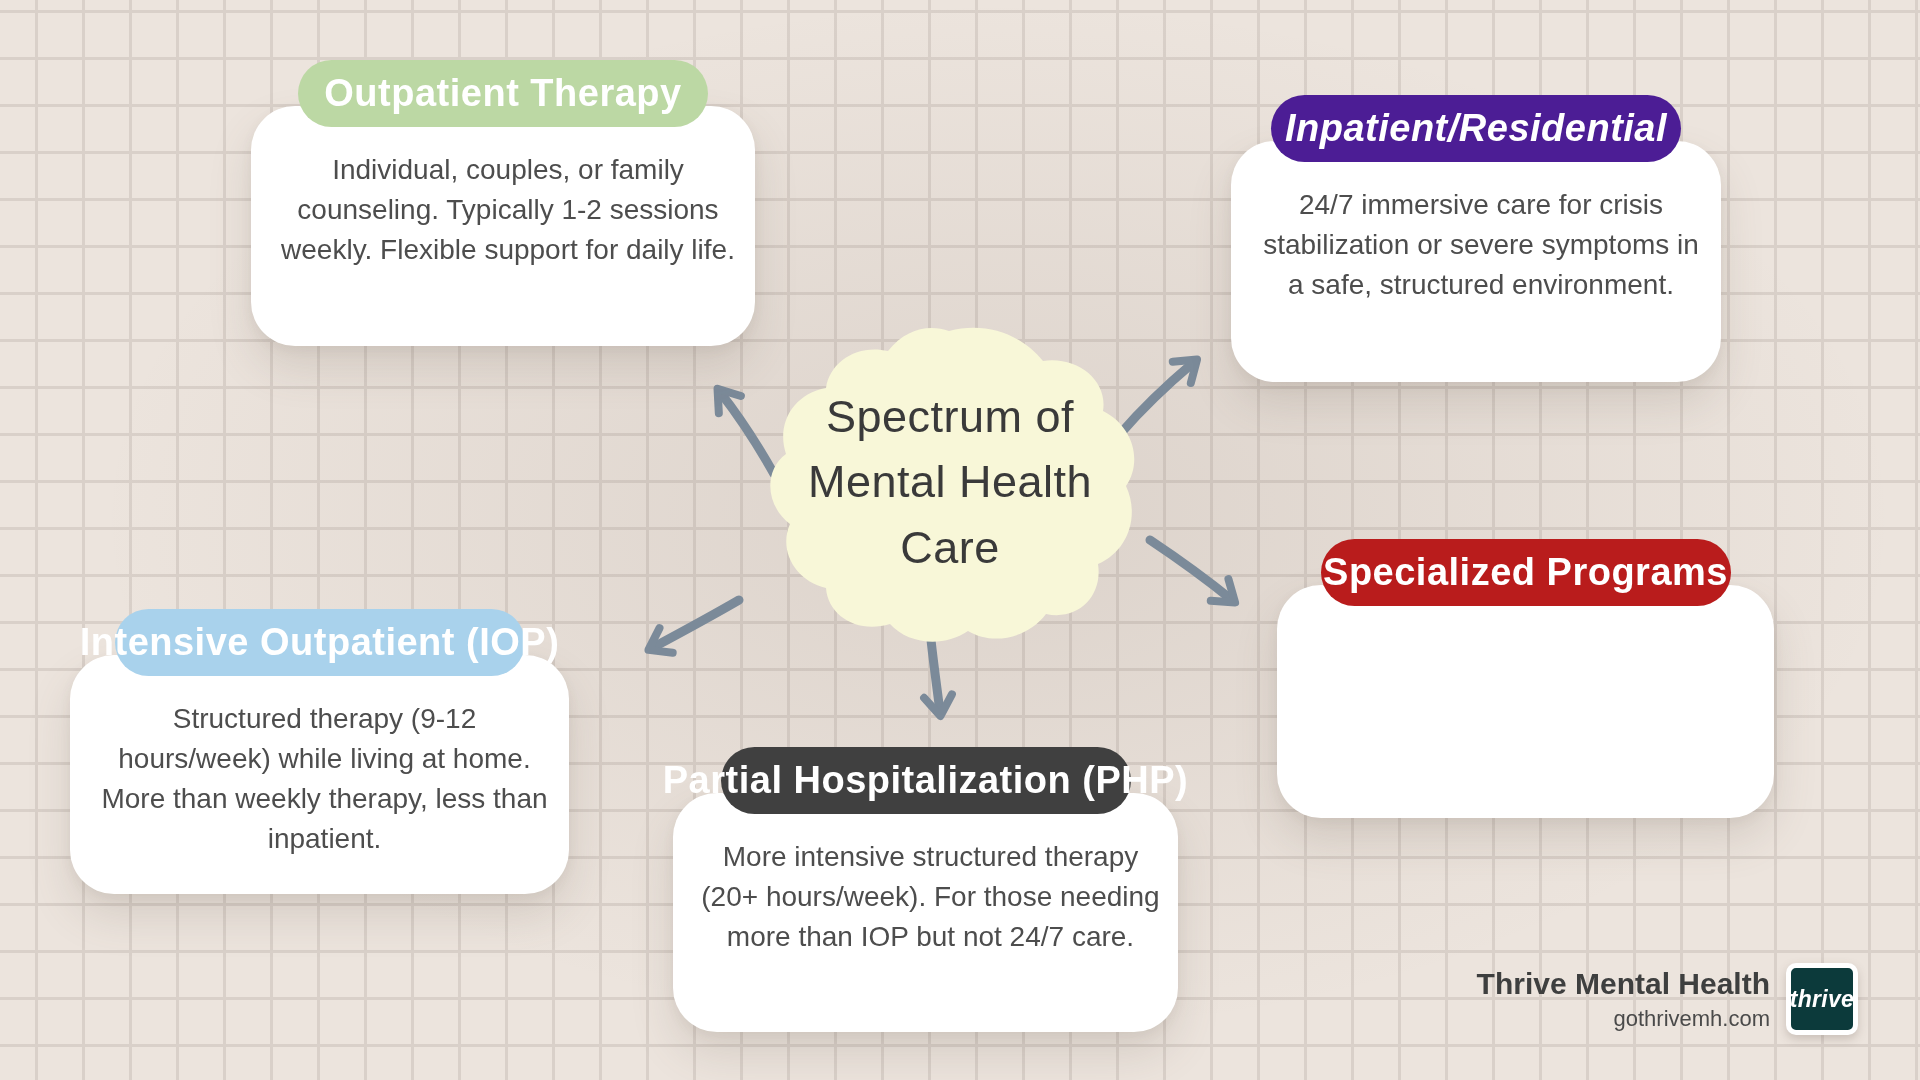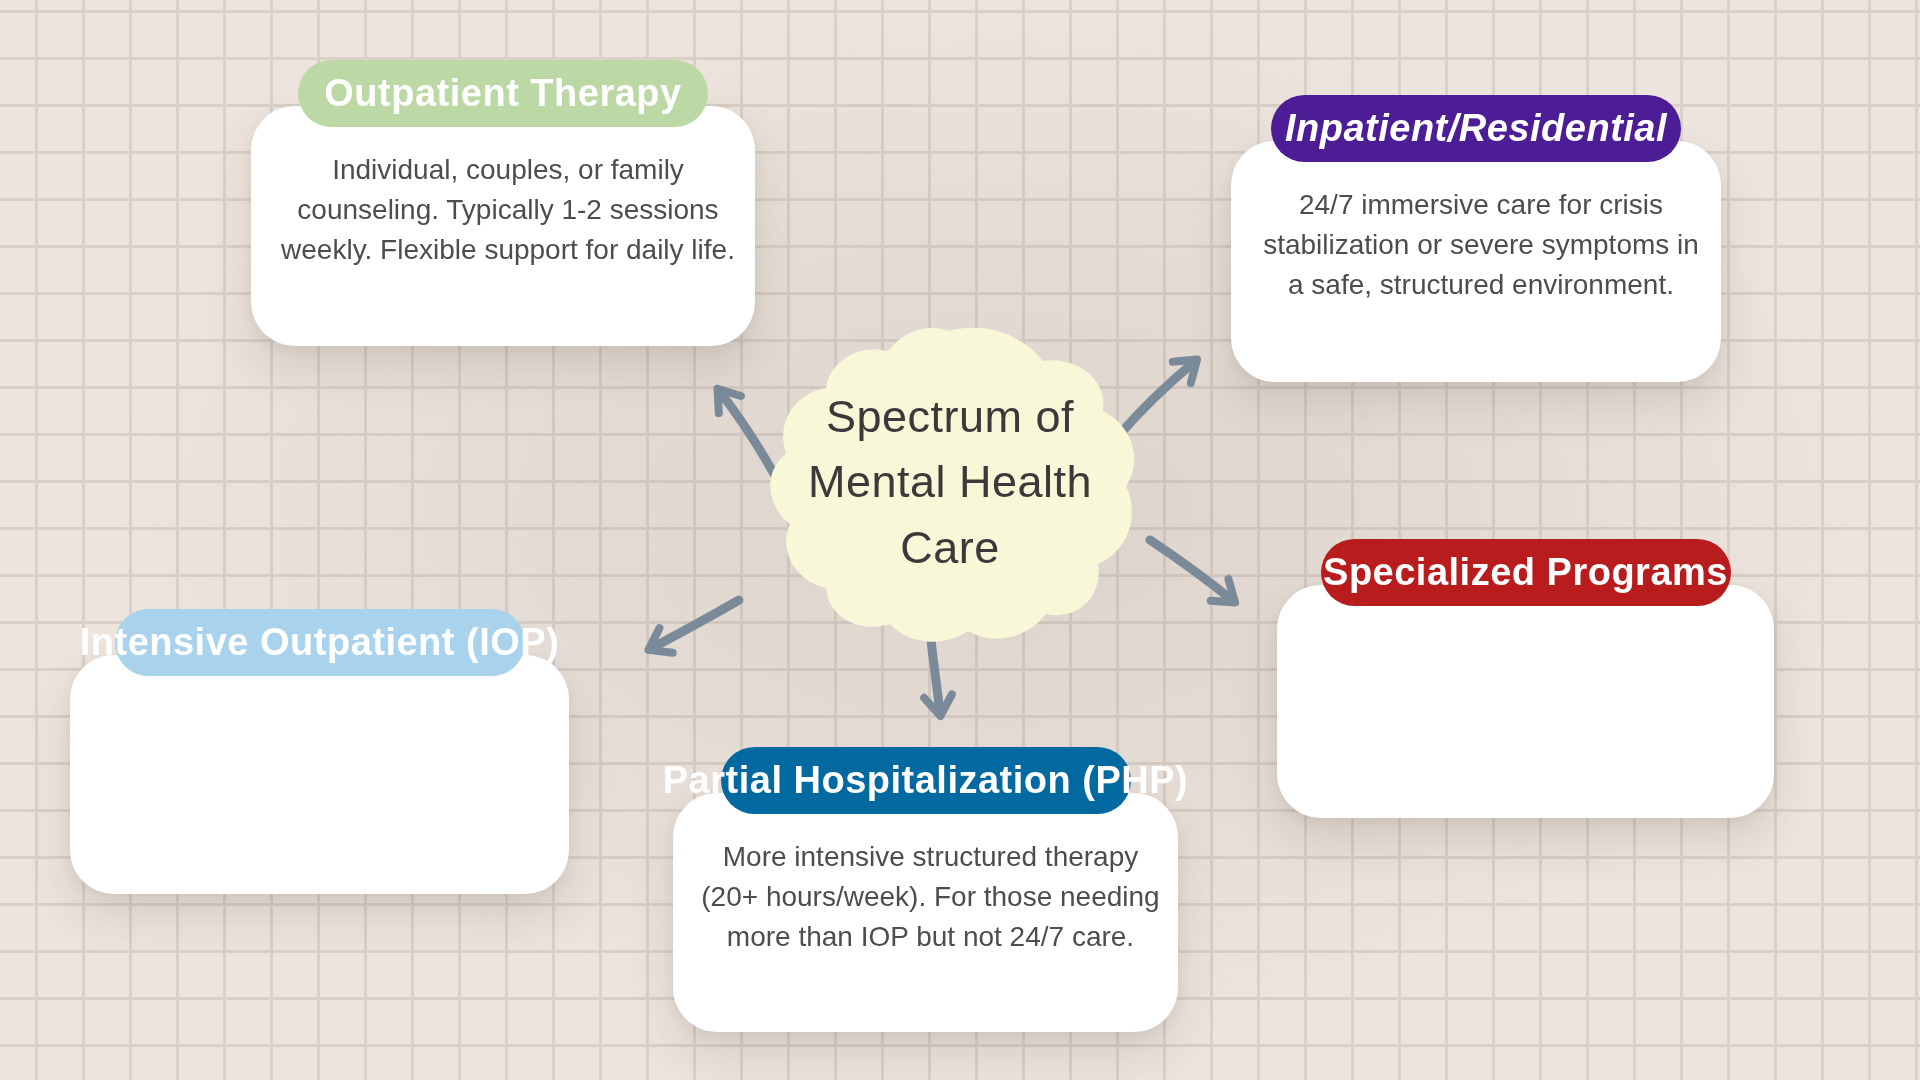--- a/index.html
+++ b/index.html
@@ -36,21 +36,21 @@
   }
   .card-outpatient{left:251px;top:106px;width:504px;height:240px;}
   .card-inpatient{left:1231px;top:141px;width:490px;height:241px;}
   .card-specialized{left:1277px;top:585px;width:497px;height:233px;}
   .card-iop{left:70px;top:655px;width:499px;height:239px;}
   .card-php{left:673px;top:793px;width:505px;height:239px;}
   .pill-green{background:#bcd8a4;}
   .pill-pink{background:#4c1d95;font-style:italic;}
   .pill-orange{background:#b91c1c;}
   .pill-blue{background:#a9d2ec;}
-  .pill-gold{background:#0369a1;}
+  .pill-gold{background:#404040;}
 
   
   .blob-wrap{position:absolute;left:758px;top:316px;width:384px;height:332px;}
   .blob-wrap svg{position:absolute;inset:0;}
   .blob-title{
     position:absolute;inset:0;display:flex;flex-direction:column;
     align-items:center;justify-content:center;text-align:center;
     color:#3a3a3a;font-size:45px;font-weight:400;line-height:1.45;
     letter-spacing:0.5px;
   }
@@ -126,20 +126,30 @@
     <div class="pill pill-pink">Inpatient/Residential</div>
     <div class="card-body">24/7 immersive care for crisis stabilization or severe symptoms in a safe, structured environment.</div>
   </div>
 
   <div class="card card-specialized">
     <div class="pill pill-orange">Specialized Programs</div>
   </div>
 
   <div class="card card-iop">
     <div class="pill pill-blue">Intensive Outpatient (IOP)</div>
+    <div class="card-body">Structured therapy (9-12 hours/week) while living at home. More than weekly therapy, less than inpatient.</div>
   </div>
 
   <div class="card card-php">
     <div class="pill pill-gold">Partial Hospitalization (PHP)</div>
     <div class="card-body">More intensive structured therapy (20+ hours/week). For those needing more than IOP but not 24/7 care.</div>
   </div>
 
+  <div class="footer">
+    <div class="brand-text">
+      <div class="brand-name">Thrive Mental Health</div>
+      <div class="brand-site">gothrivemh.com</div>
+    </div>
+    <div class="logo-box">
+      <span class="logo-text">thrive</span>
+    </div>
+  </div>
 </div>
 
 </body></html>

